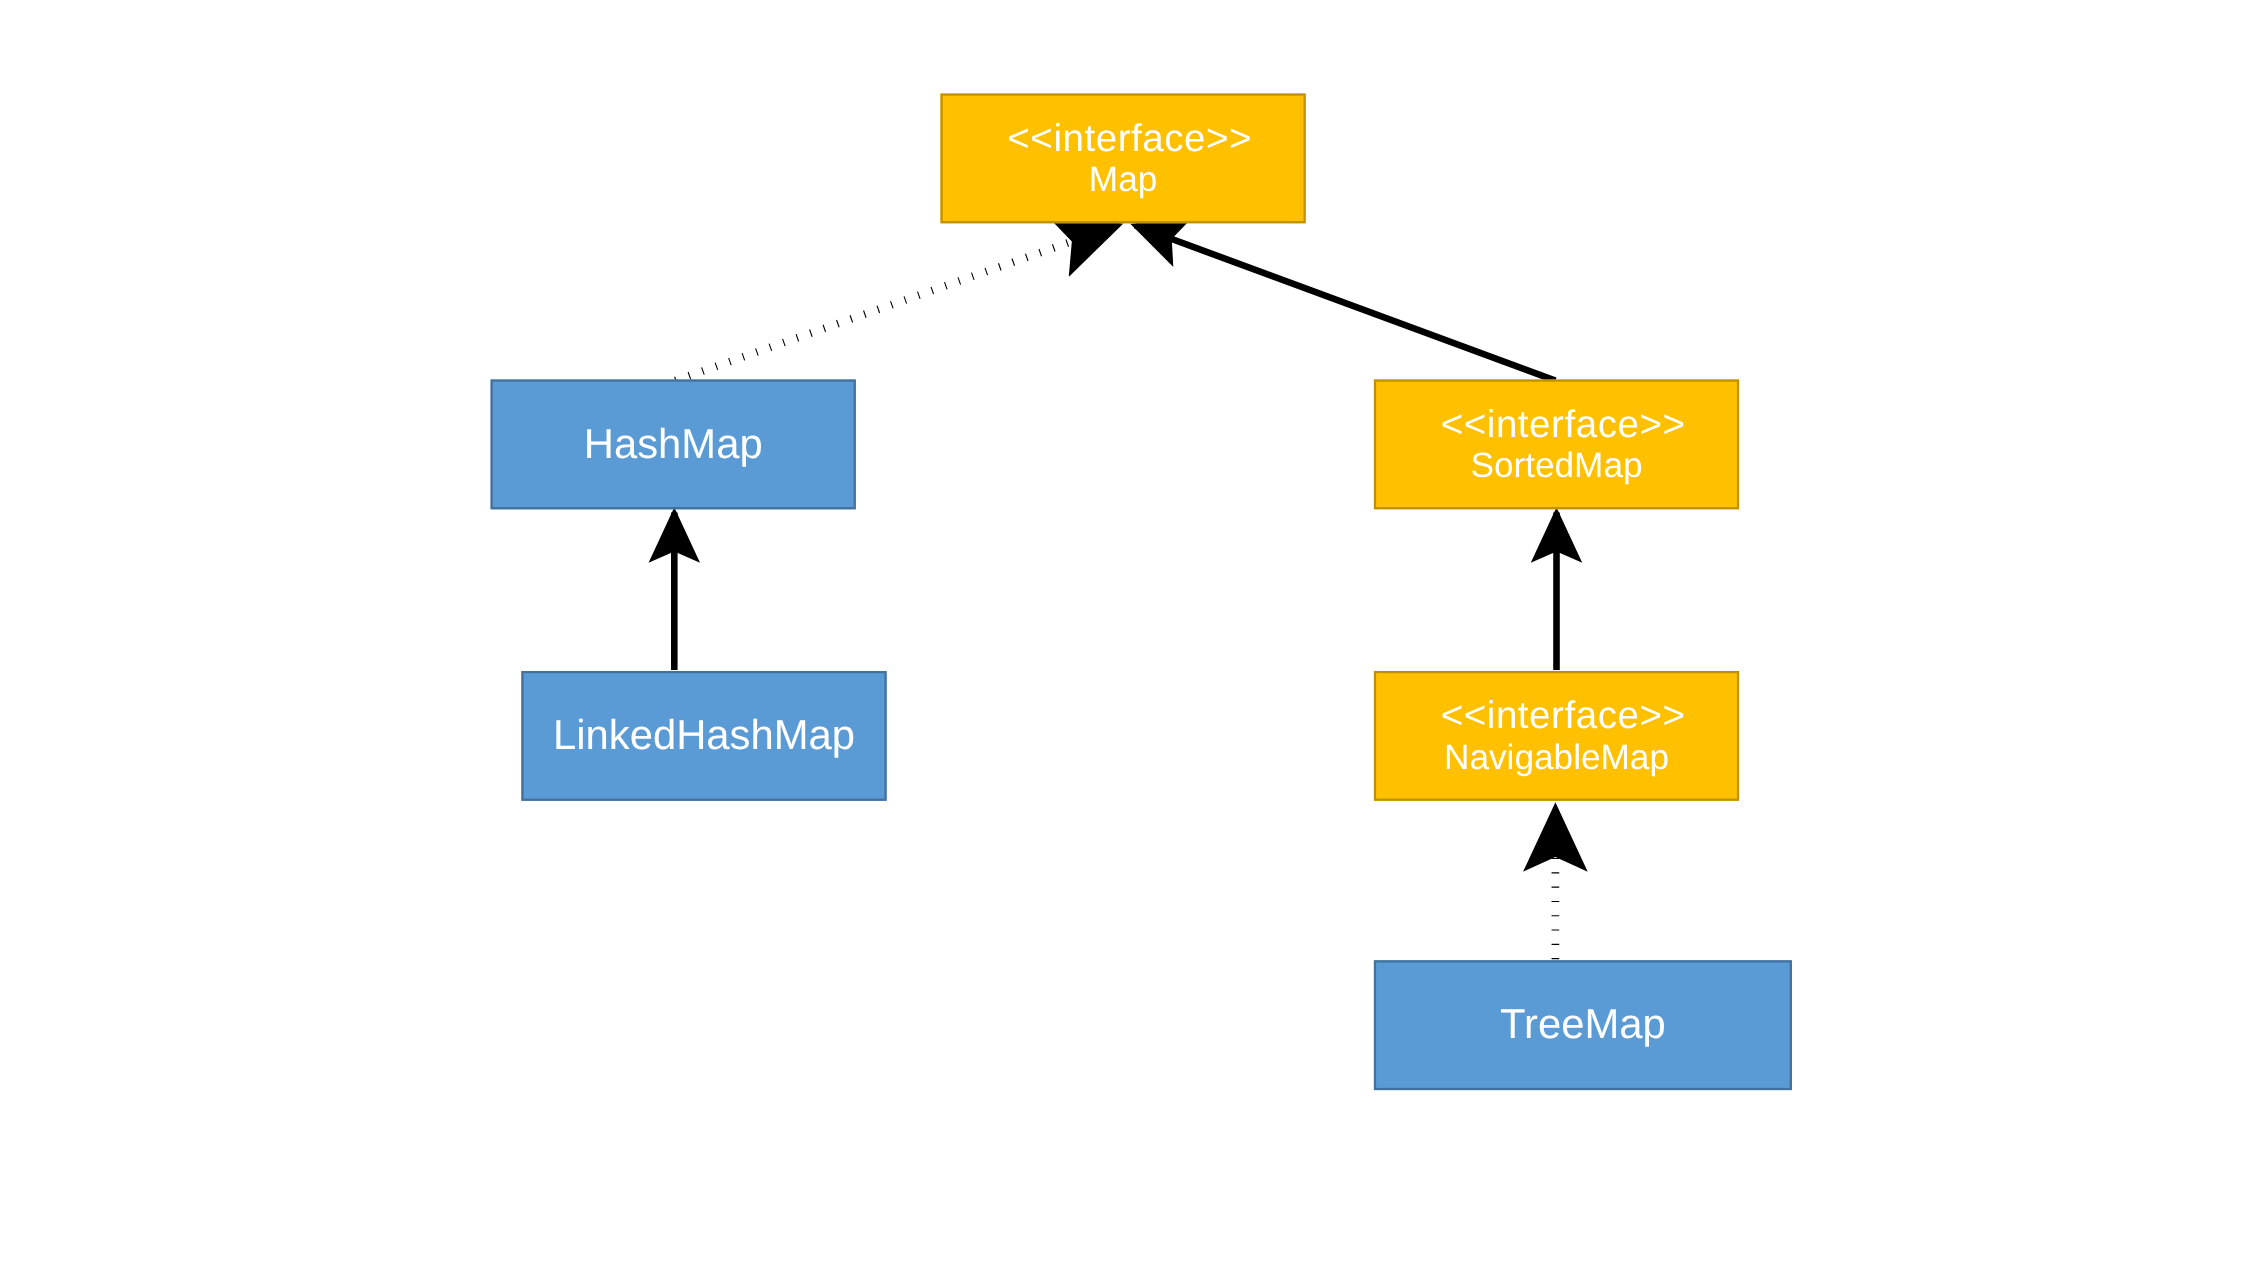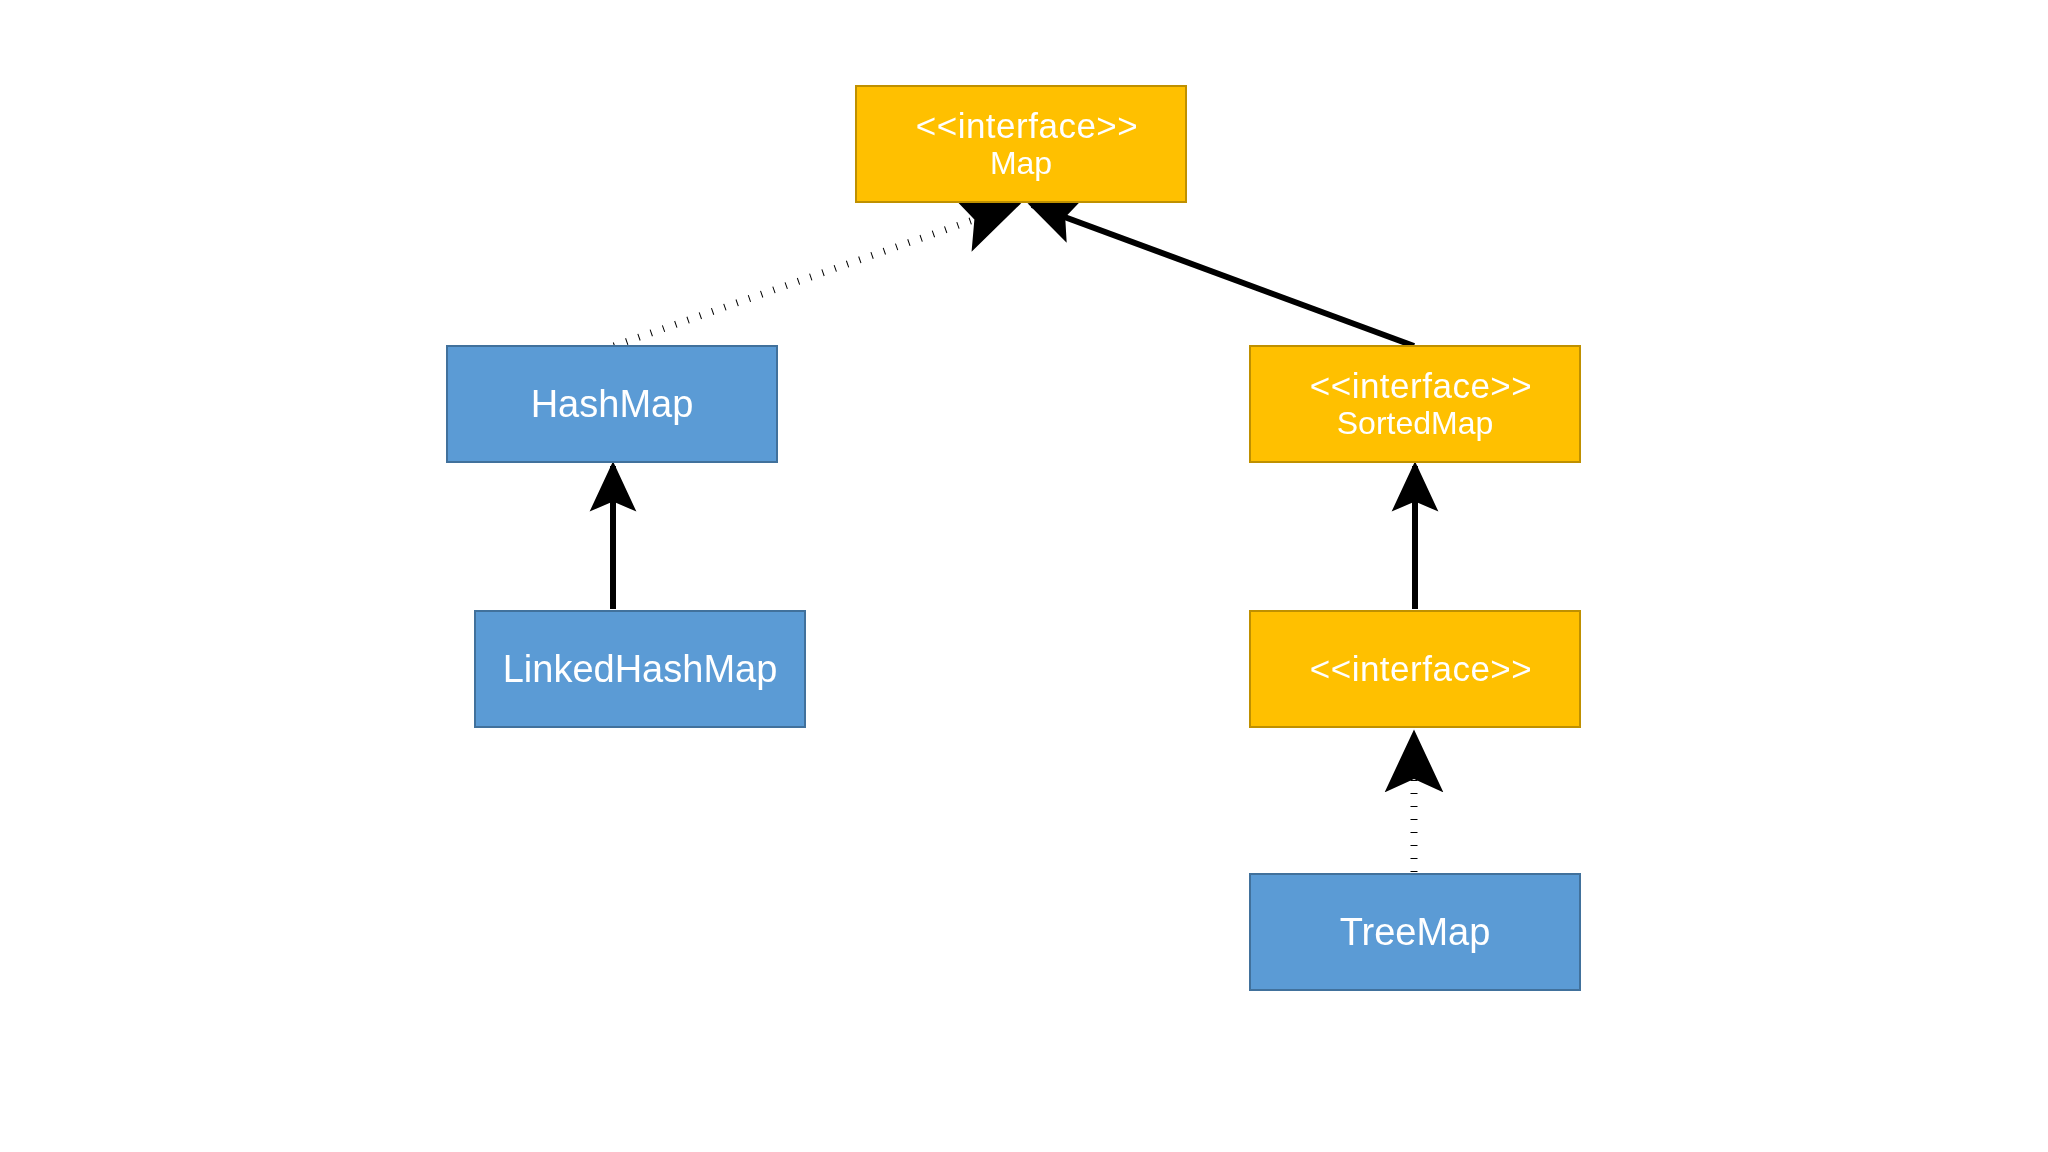--- a/index.html
+++ b/index.html
@@ -102,19 +102,20 @@
     <div class="nodename">LinkedHashMap</div>
   </div>
 
   <div class="node iface" id="node-sortedmap" style="left: 1249px; top: 345px; width: 332px; height: 118px; background: rgb(255, 192, 0); border-color: rgb(191, 144, 0); color: rgb(255, 255, 255);">
     <div class="stereotype">&lt;&lt;interface&gt;&gt;</div>
     <div class="nodename">SortedMap</div>
   </div>
 
   <div class="node iface" id="node-navigablemap" style="left: 1249px; top: 610px; width: 332px; height: 118px; background: rgb(255, 192, 0); border-color: rgb(191, 144, 0); color: rgb(255, 255, 255);">
     <div class="stereotype">&lt;&lt;interface&gt;&gt;</div>
+    <div class="nodename">NavigableMap</div>
   </div>
 
-  <div class="node klass" id="node-treemap" style="left: 1249px; top: 873px; width: 332px; height: 118px; background: rgb(91, 155, 213); border-color: rgb(65, 113, 156); color: rgb(255, 255, 255);">
+  <div class="node klass" id="node-treemap" style="left: 1249px; top: 873px; width: 380px; height: 118px; background: rgb(91, 155, 213); border-color: rgb(65, 113, 156); color: rgb(255, 255, 255);">
     <div class="nodename">TreeMap</div>
   </div>
 
 </div>
 
 </body></html>

